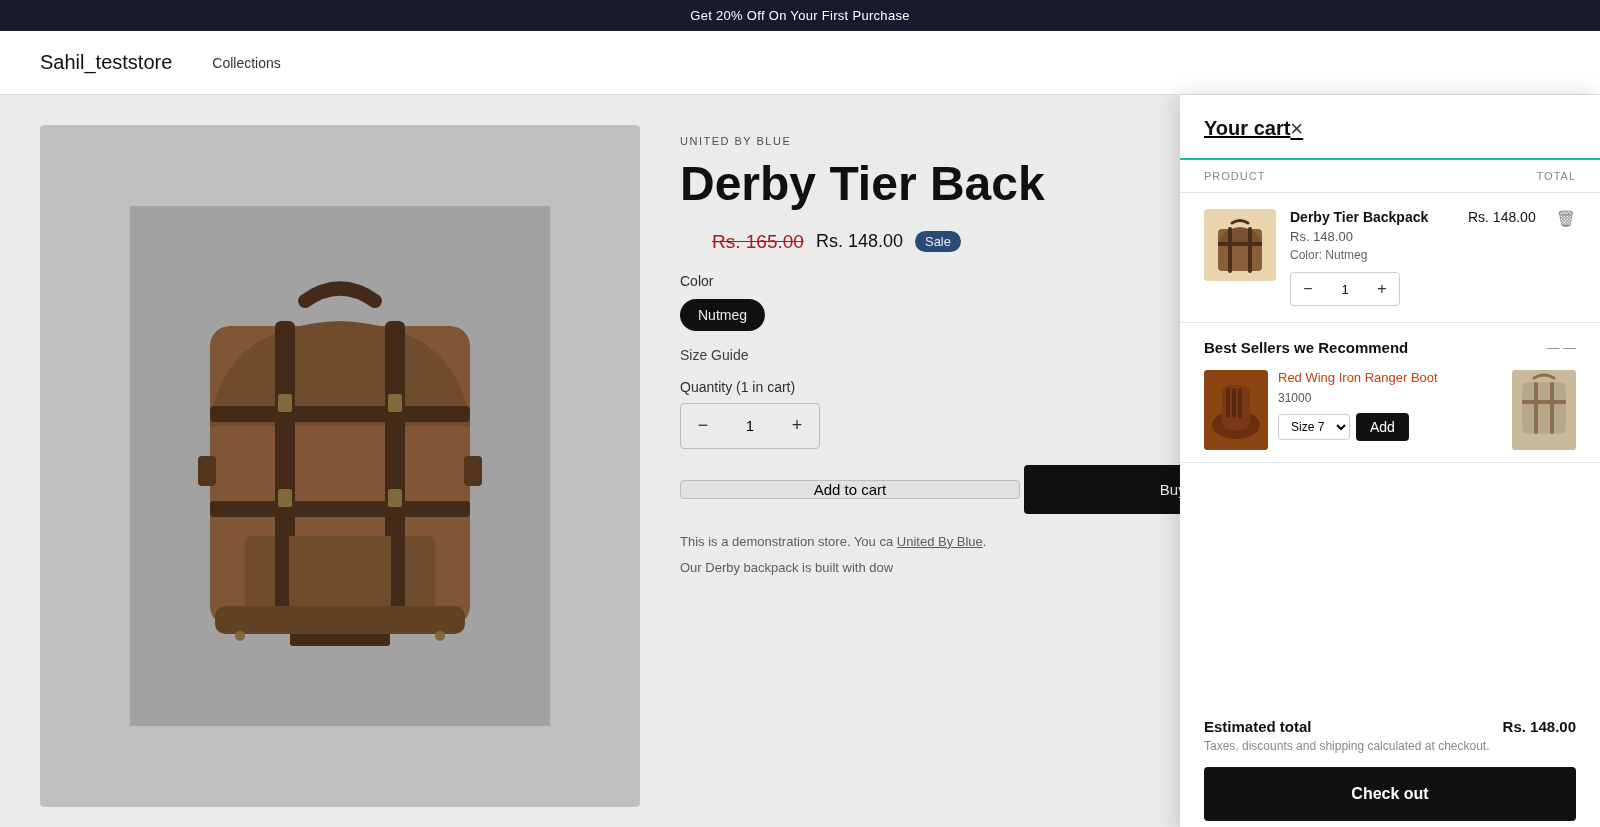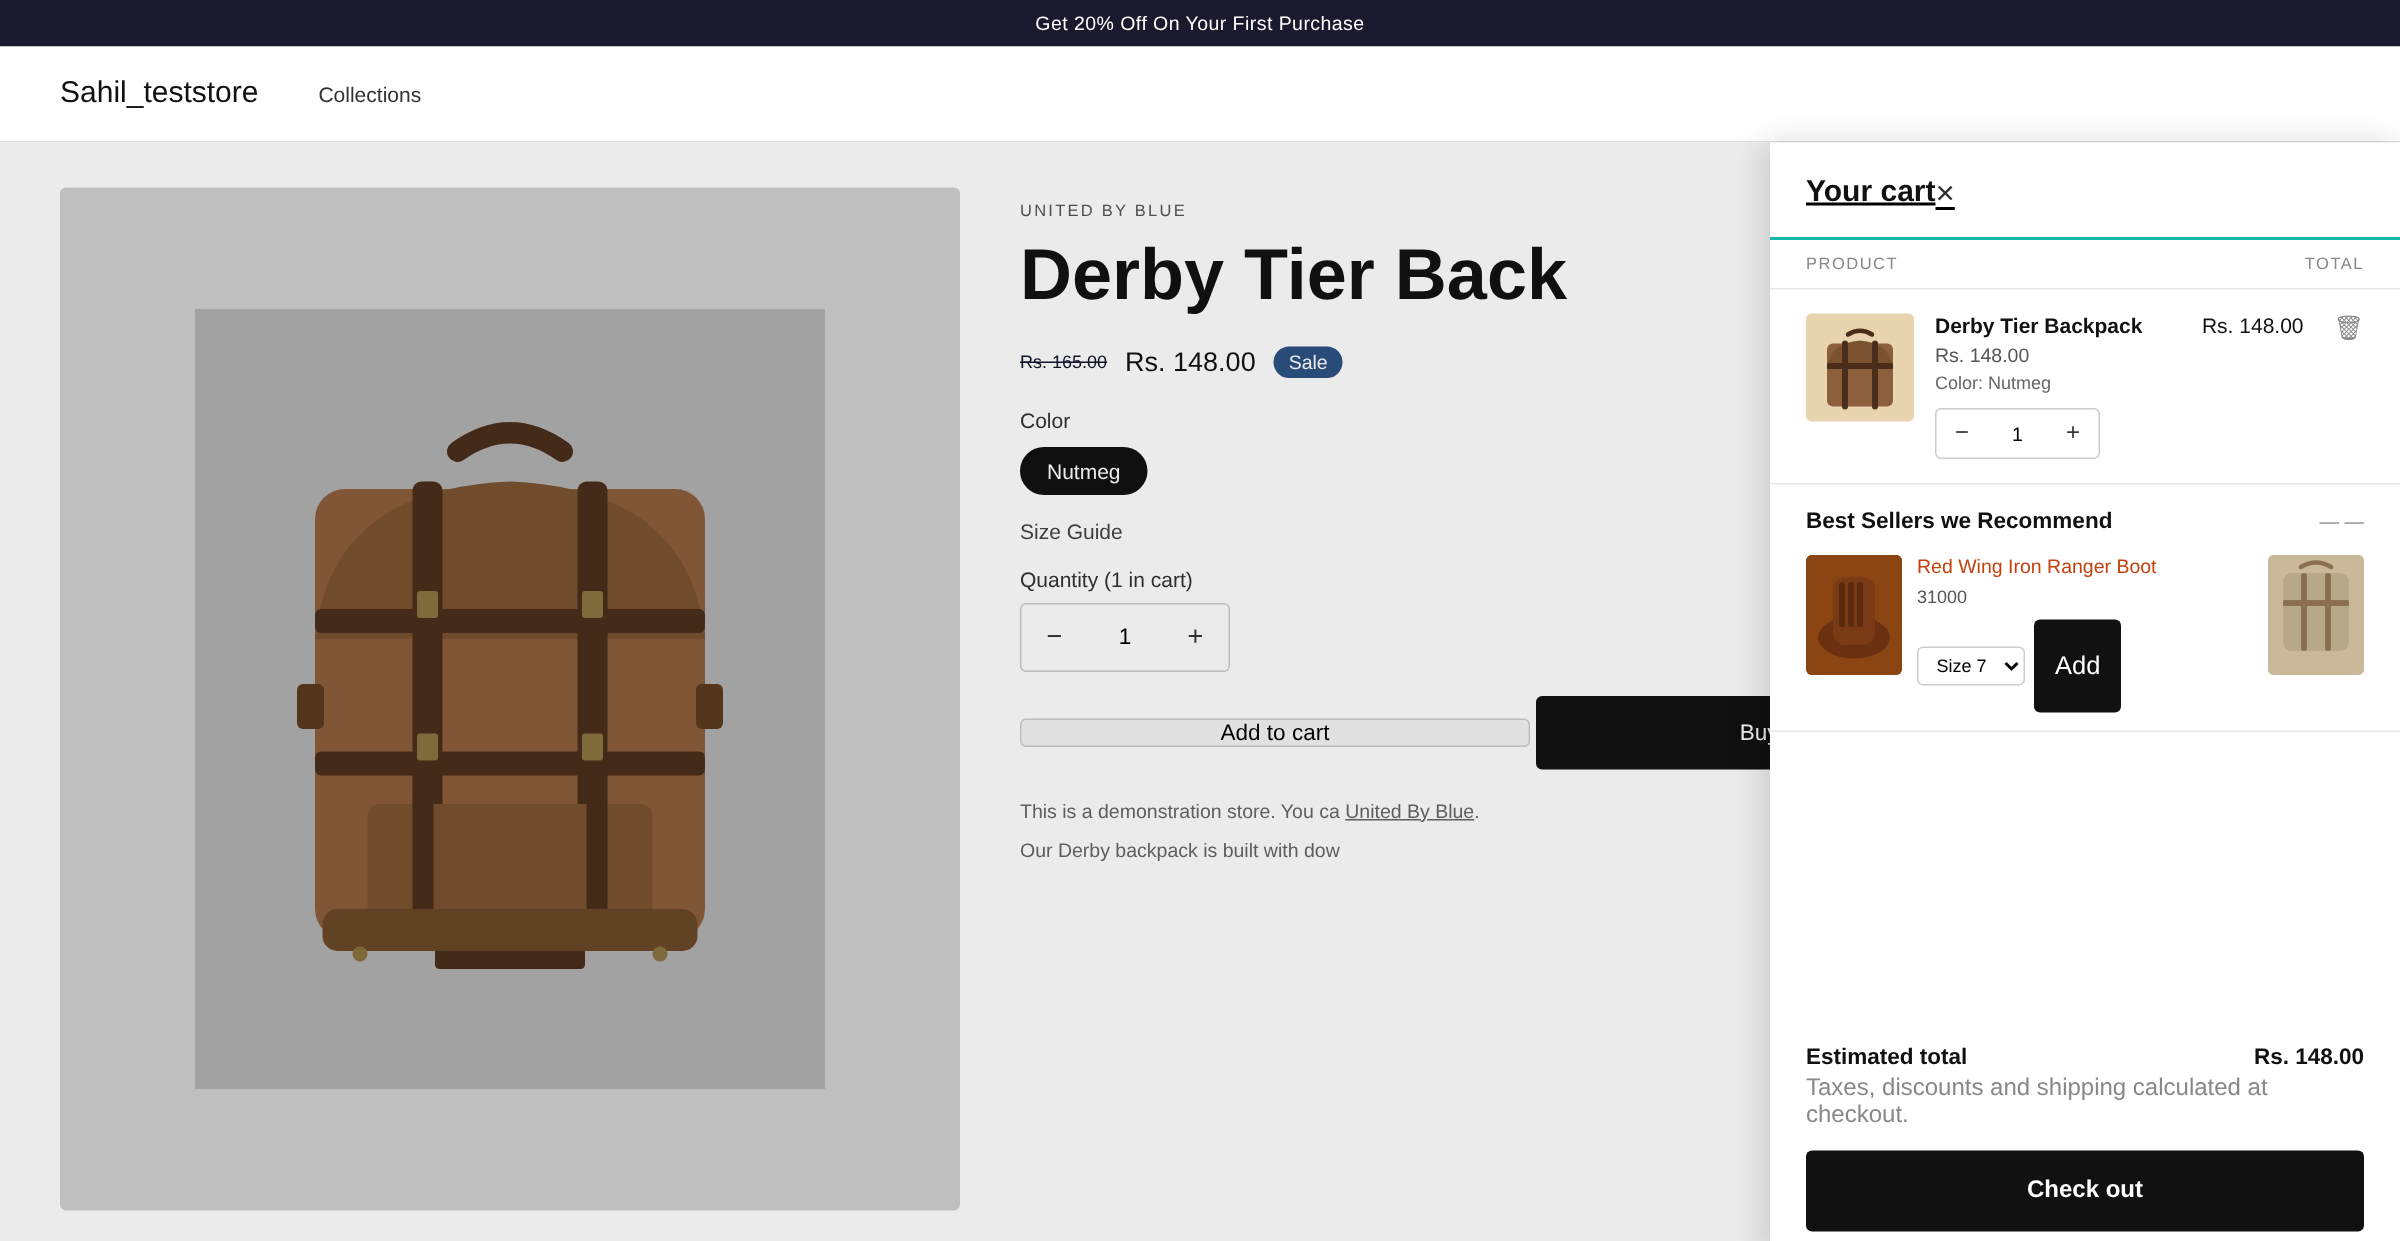--- a/index.html
+++ b/index.html
@@ -92,23 +92,24 @@
     }
 
     .price-row {
       display: flex;
       align-items: center;
       gap: 12px;
       margin-bottom: 20px;
     }
 
     .original-price {
-      font-size: 12px;
-      color: #0f172a;
+      font-size: 19px;
+      color: #b91c1c;
       text-decoration: line-through;
+      margin-left: 32px;
     }
 
     .sale-price {
       font-size: 18px;
       color: #111;
       font-weight: 500;
     }
 
     .sale-badge {
       background: #2c5282;
@@ -446,22 +447,22 @@
       font-size: 12px;
       background: #fff;
       cursor: pointer;
     }
 
     .add-rec-btn {
       background: #111;
       color: #fff;
       border: none;
       border-radius: 4px;
-      padding: 21px 14px;
-      font-size: 17px;
+      padding: 6px 14px;
+      font-size: 14px;
       cursor: pointer;
     }
 
     
     .cart-footer {
       margin-top: auto;
       padding: 16px 24px;
     }
 
     .estimated-total-row {
@@ -477,21 +478,21 @@
       color: #111;
     }
 
     .estimated-amount {
       font-size: 15px;
       font-weight: 600;
       color: #111;
     }
 
     .tax-note {
-      font-size: 16px;
+      font-size: 12px;
       color: #888;
       margin-bottom: 14px;
     }
 
     .checkout-btn {
       width: 100%;
       padding: 18px;
       background: #111;
       color: #fff;
       border: none;

